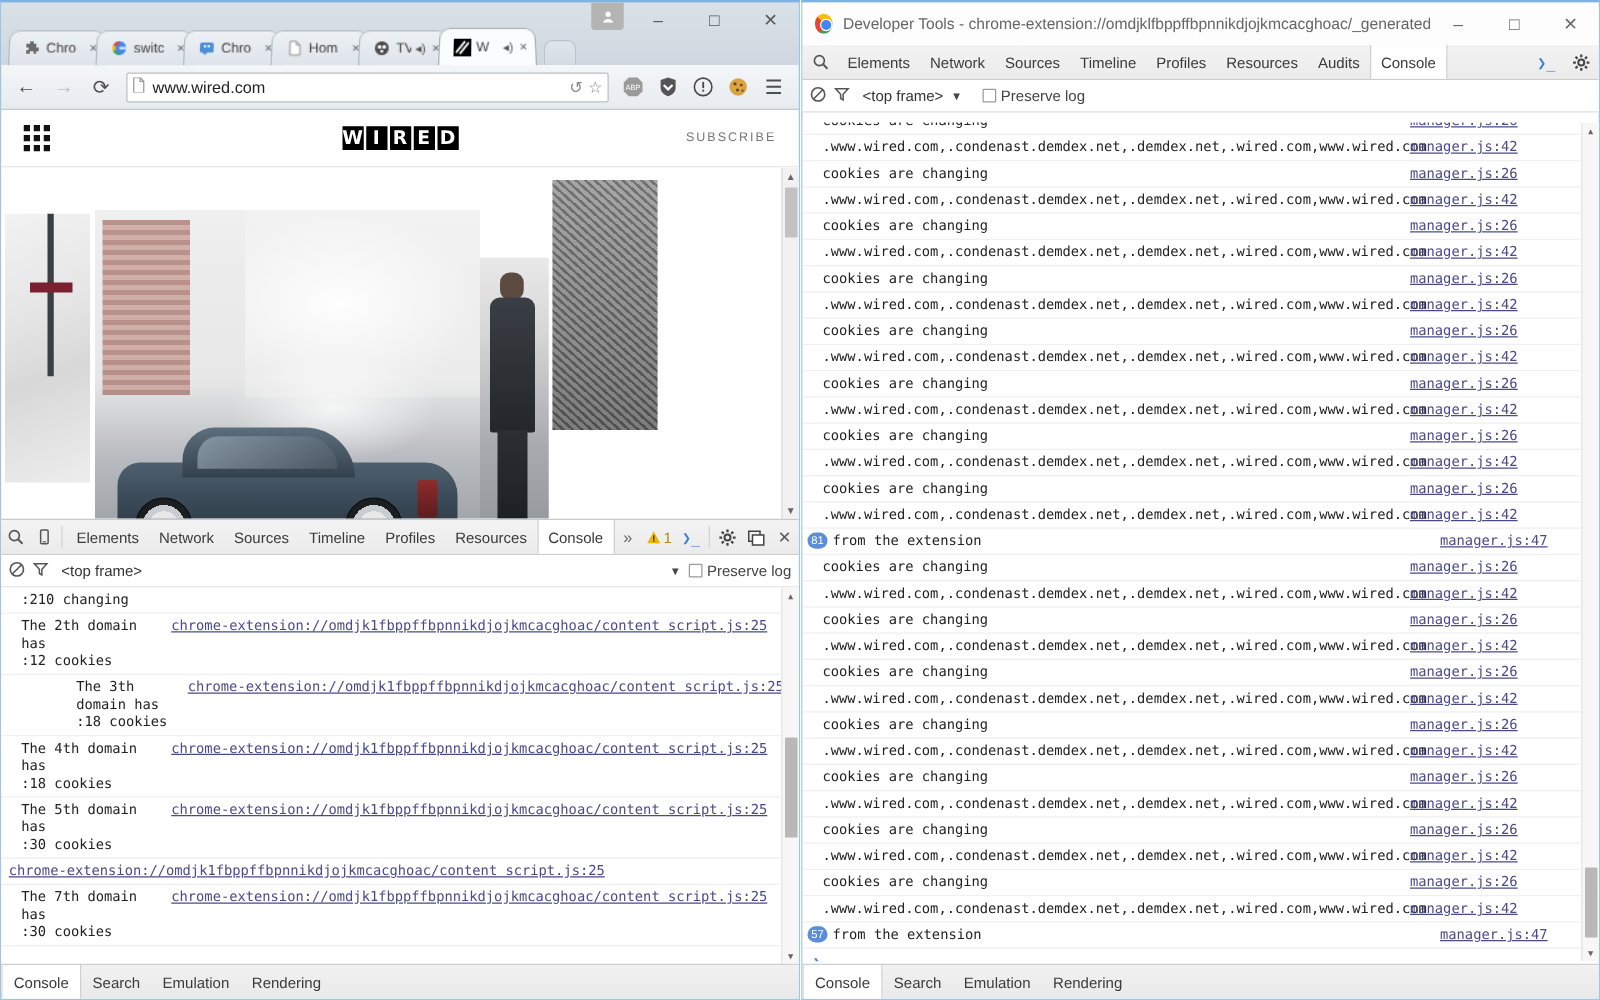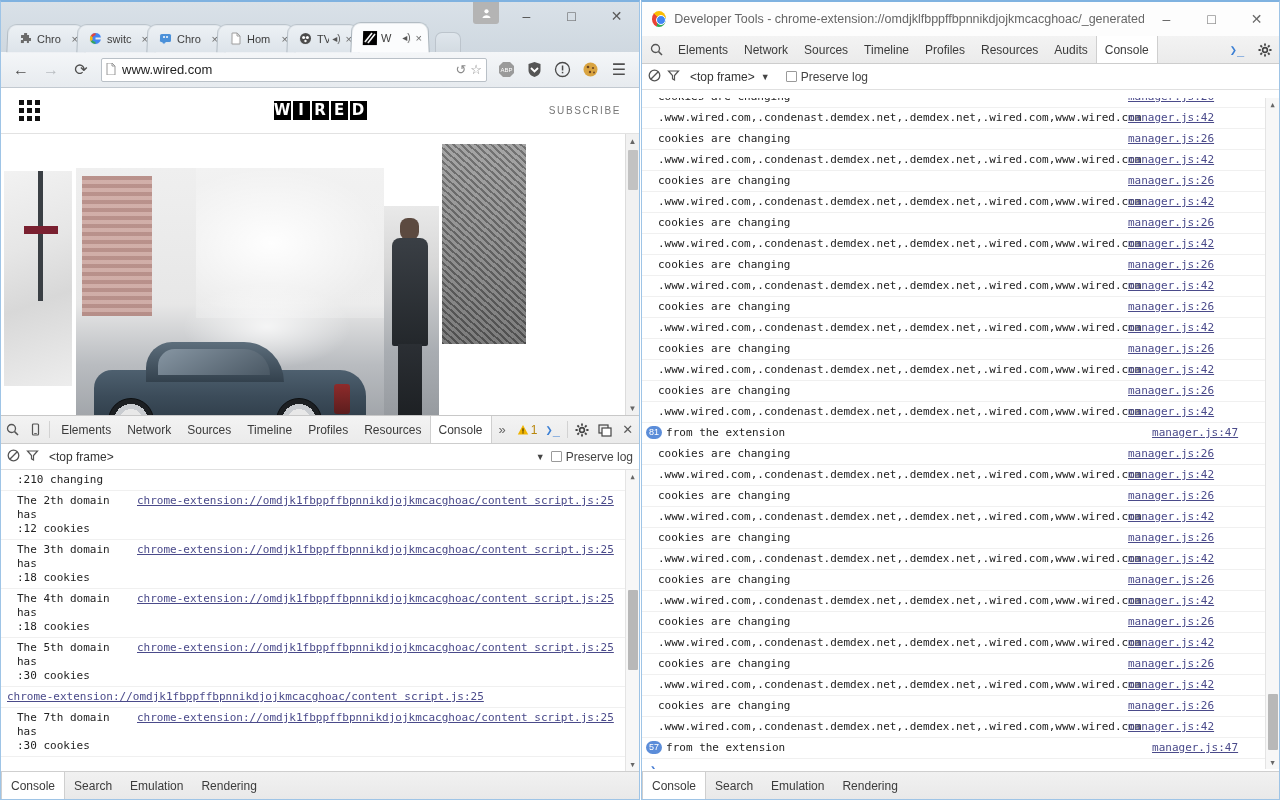--- a/index.html
+++ b/index.html
@@ -560,21 +560,21 @@
             <div class="logrow">
               <span class="msg" style="max-width: 130px;">:210 changing</span>
               <span class="src" style="text-decoration: none;"></span>
             </div>
             <div class="logrow">
               <span class="msg" style="max-width: 130px;">The 2th domain has
 :12 cookies</span>
               <span class="src">chrome-extension://omdjk1fbppffbpnnikdjojkmcacghoac/content script.js:25</span>
             </div>
             <div class="logrow">
-              <span class="msg" style="max-width: 130px;">The 3th domain has
+              <span class="msg" style="max-width: 130px; margin-left: 44px;">The 3th domain has
 :18 cookies</span>
               <span class="src">chrome-extension://omdjk1fbppffbpnnikdjojkmcacghoac/content script.js:25</span>
             </div>
             <div class="logrow">
               <span class="msg" style="max-width: 130px;">The 4th domain has
 :18 cookies</span>
               <span class="src">chrome-extension://omdjk1fbppffbpnnikdjojkmcacghoac/content script.js:25</span>
             </div>
             <div class="logrow">
               <span class="msg" style="max-width: 130px;">The 5th domain has

